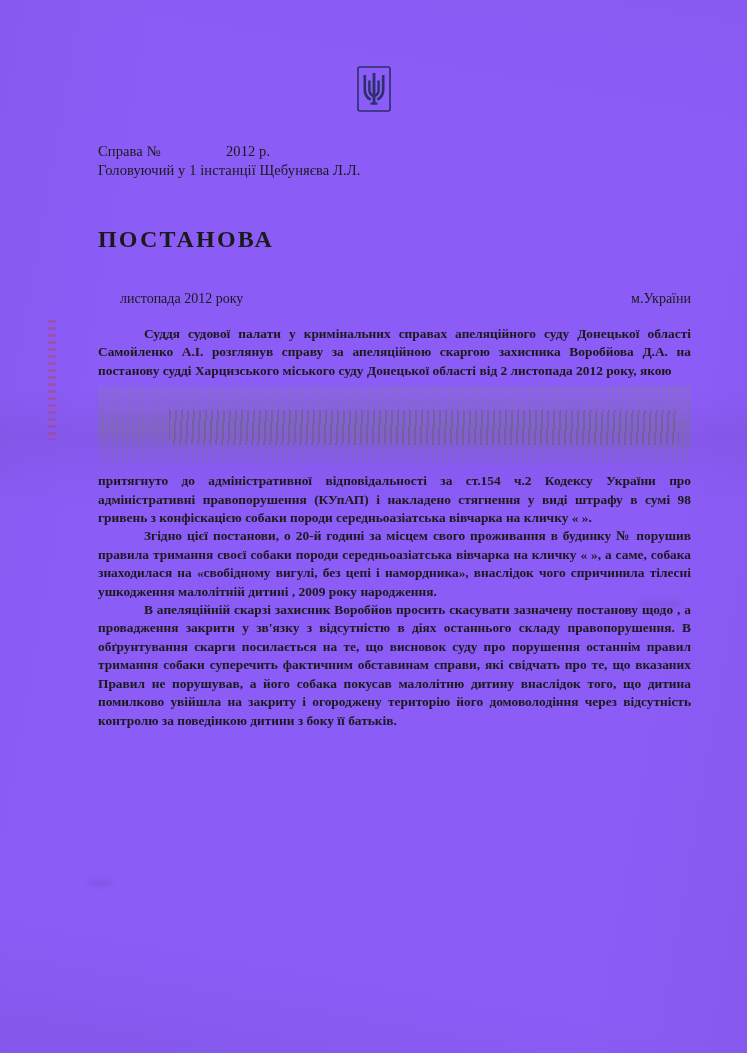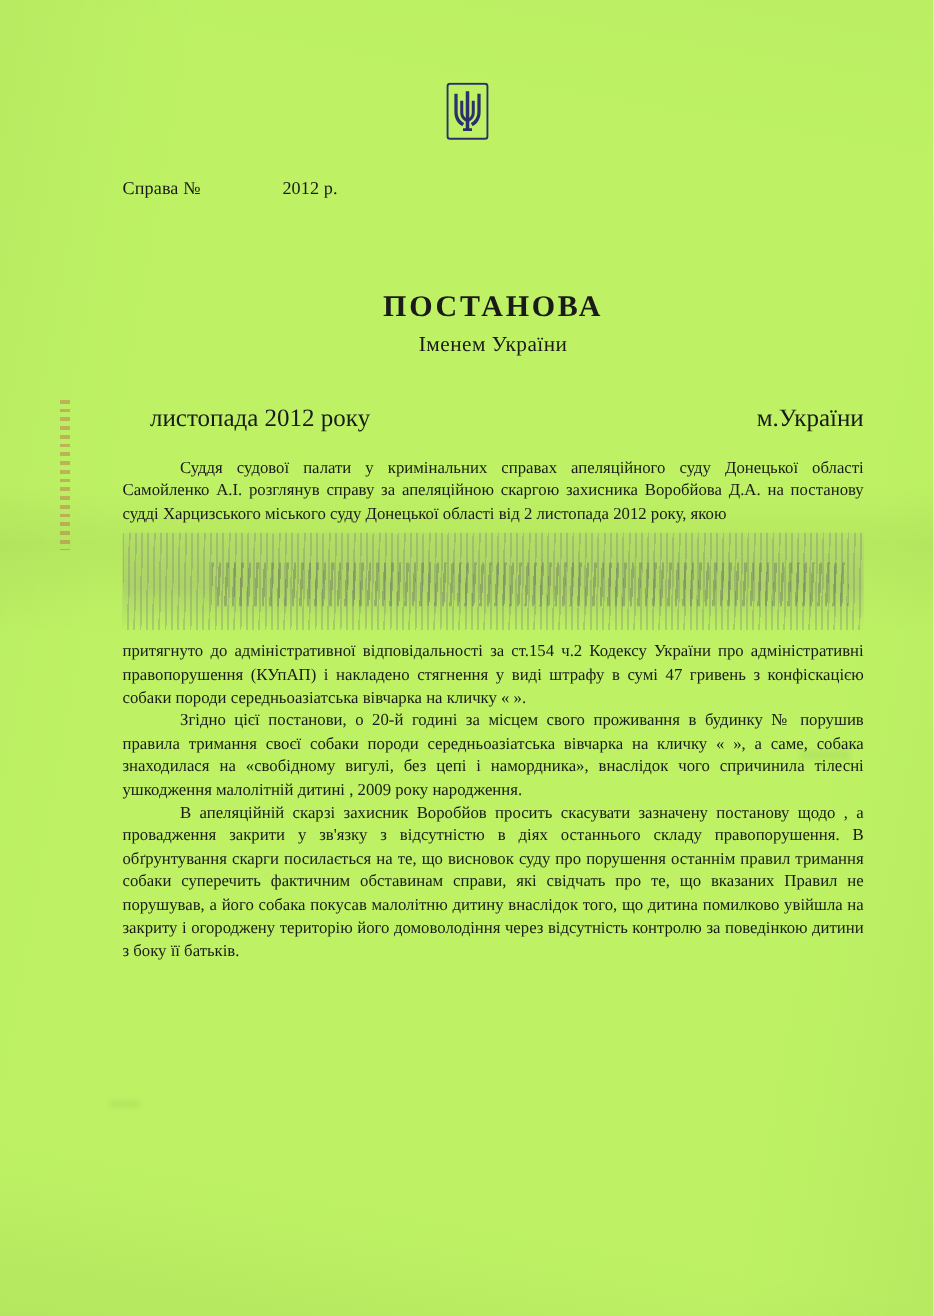--- a/index.html
+++ b/index.html
@@ -11,21 +11,21 @@
     width: 747px;
     height: 1053px;
     position: relative;
     font-family: "Liberation Serif", serif;
     color: #1a1a1a;
     overflow: hidden;
   }
   .page {
     position: absolute;
     inset: 0;
-    background: #bef264;
+    background: #8b5cf6;
   }
   
   .paper-tint {
     position: absolute;
     inset: 0;
     background:
       linear-gradient(100deg, rgba(0,0,0,0.030) 0%, rgba(0,0,0,0.0) 18%, rgba(0,0,0,0.0) 82%, rgba(0,0,0,0.035) 100%),
       linear-gradient(190deg, rgba(0,0,0,0.02) 0%, rgba(0,0,0,0.0) 12%, rgba(0,0,0,0.0) 88%, rgba(0,0,0,0.05) 100%);
     pointer-events: none;
   }
@@ -67,52 +67,52 @@
     font-size: 14.5px;
     line-height: 19px;
     letter-spacing: .1px;
   }
   .case-line .redacted-inline {
     display: inline-block;
     width: 58px;
   }
 
   .title-block {
-    text-align: center;
-    margin-top: 72px;
+    margin-top: 46px;
   }
   .doc-title {
     font-size: 24px;
     font-weight: bold;
     letter-spacing: 2.2px;
   }
   .doc-subtitle {
     font-size: 17px;
     margin-top: 6px;
     letter-spacing: .4px;
   }
 
   .date-place {
     display: flex;
     justify-content: space-between;
     margin-top: 38px;
-    font-size: 20px;
+    font-size: 14px;
     padding-left: 22px;
   }
 
   .body-text {
     margin-top: 18px;
     font-size: 13.4px;
     line-height: 18.4px;
     text-align: justify;
     text-justify: inter-word;
   }
   .body-text p {
     margin: 0 0 0 0;
     text-indent: 46px;
+    font-weight: bold;
   }
   .body-text p.noindent { text-indent: 0; }
 
   .obscured-band {
     position: relative;
     height: 78px;
     margin: 6px 0 8px 0;
     background:
       repeating-linear-gradient(91deg, rgba(120,120,120,0.30) 0px, rgba(120,120,120,0.30) 1.5px, rgba(255,255,255,0) 1.5px, rgba(255,255,255,0) 5px),
       linear-gradient(180deg, rgba(160,160,160,0.10), rgba(120,120,120,0.22) 55%, rgba(255,255,255,0.0));
@@ -157,37 +157,37 @@
     </svg>
   </div>
 
   <div class="content">
 
     <div class="case-line">
       <span>Справа №</span>
       <span class="redacted-inline"></span>
       <span>2012 р.</span>
     </div>
+    <div class="judge-line">Головуючий у 1 інстанції Щебуняєва Л.Л.</div>
 
     <div class="title-block">
       <div class="doc-title">ПОСТАНОВА</div>
-      <div class="doc-subtitle">Іменем України</div>
     </div>
 
     <div class="date-place">
       <span>листопада 2012 року</span>
       <span>м.України</span>
     </div>
 
     <div class="body-text">
       <p>Суддя   судової палати у кримінальних справах апеляційного суду Донецької області Самойленко А.І. розглянув справу за апеляційною скаргою захисника Воробйова Д.А. на постанову судді Харцизського міського суду Донецької області від 2 листопада 2012 року, якою</p>
 
       <div class="obscured-band"></div>
 
-      <p class="noindent">притягнуто до адміністративної відповідальності за ст.154 ч.2 Кодексу України про адміністративні правопорушення (КУпАП) і накладено стягнення у виді штрафу в сумі 47 гривень з конфіскацією собаки породи середньоазіатська вівчарка на кличку «        ».</p>
+      <p class="noindent">притягнуто до адміністративної відповідальності за ст.154 ч.2 Кодексу України про адміністративні правопорушення (КУпАП) і накладено стягнення у виді штрафу в сумі 98 гривень з конфіскацією собаки породи середньоазіатська вівчарка на кличку «        ».</p>
       <p>Згідно цієї постанови,                                   о 20-й годині за місцем свого проживання в будинку №                  порушив правила тримання своєї собаки породи середньоазіатська вівчарка на кличку «            », а саме, собака знаходилася на «свобідному вигулі, без цепі і намордника», внаслідок чого спричинила тілесні ушкодження малолітній дитині                                                   , 2009 року народження.</p>
       <p>В апеляційній скарзі захисник Воробйов просить скасувати зазначену постанову щодо                  , а провадження закрити у зв'язку з відсутністю в діях останнього складу правопорушення. В обґрунтування скарги посилається на те, що висновок суду про порушення останнім правил тримання собаки суперечить фактичним обставинам справи, які свідчать про те, що вказаних Правил                  не порушував, а його собака покусав малолітню дитину внаслідок того, що дитина помилково увійшла на закриту і огороджену територію його домоволодіння через відсутність контролю за поведінкою дитини з боку її батьків.</p>
     </div>
   </div>
 
   <div class="smudge" style="left:640px; top:600px; width:40px; height:8px;"></div>
   <div class="smudge" style="left:88px; top:880px; width:24px; height:6px;"></div>
 </div>
 
 </body></html>

